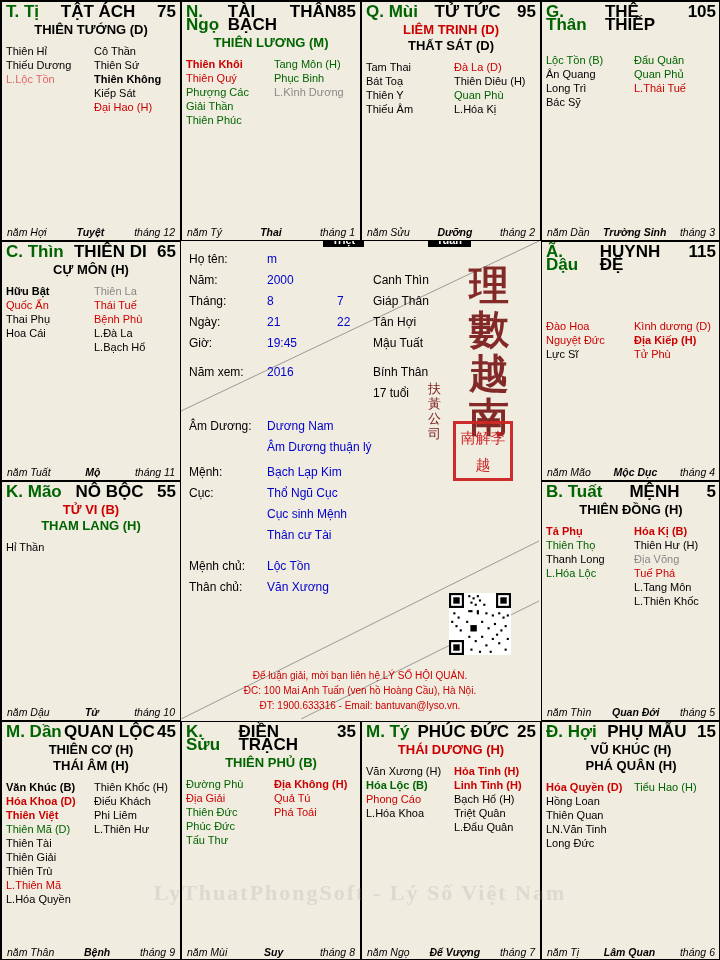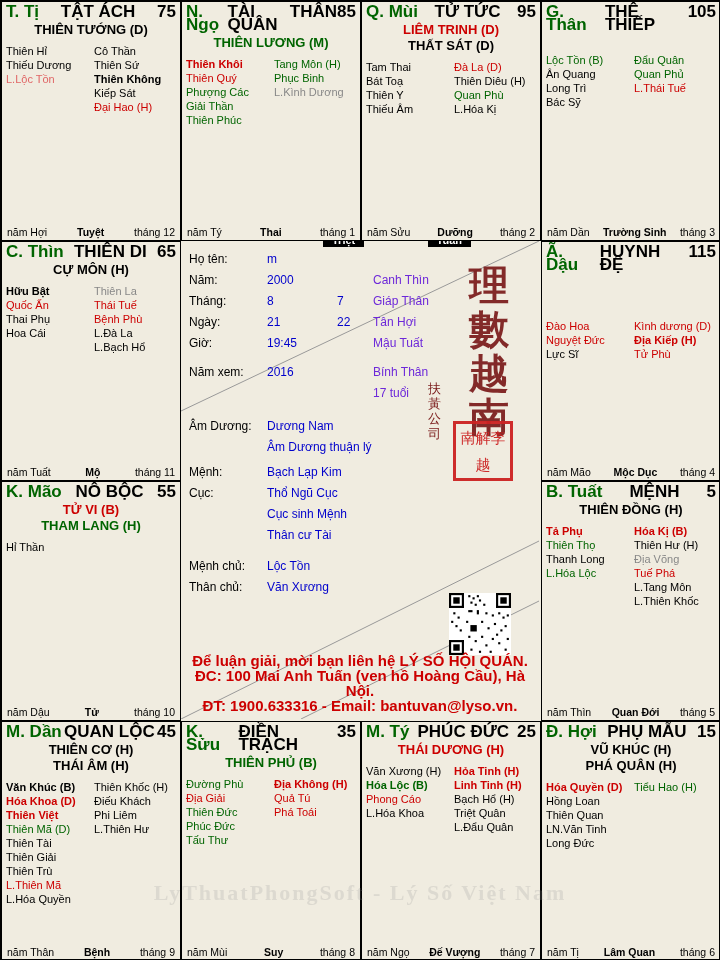--- a/index.html
+++ b/index.html
@@ -48,40 +48,40 @@
   .star{line-height:14px;white-space:nowrap;font-size:11px;}
   .s-red{color:#cc0000;}
   .s-green{color:#006400;}
   .s-black{color:#000;}
   .s-gray{color:#888;}
   .s-pink{color:#e06666;}
   .s-b{font-weight:bold;}
   .footer{
     position:absolute;left:0;bottom:2px;width:100%;
     display:flex;justify-content:space-between;align-items:center;
-    box-sizing:border-box;padding:0 5px;font-size:10.5px;
+    box-sizing:border-box;padding:0 5px;font-size:10.5px;font-style:italic;
   }
   .footer .f-left{color:#000;}
   .footer .f-mid{font-weight:bold;color:#000;}
   .footer .f-right{color:#000;}
 
   
   #center{
     position:absolute;left:181px;top:241px;width:358px;height:478px;
     box-sizing:border-box;
     background:#f0ece0;
     overflow:hidden;
   }
   .info-row{
     display:flex;align-items:baseline;font-size:12px;line-height:21px;
   }
   .info-label{width:86px;color:#000;padding-left:8px;box-sizing:border-box;}
   .info-v1{color:#0000cc;width:70px;}
   .info-v2{color:#0000cc;width:36px;}
-  .info-v3{color:#6d28d9;}
+  .info-v3{color:#000000;}
   .info-wide{color:#0000cc;}
   .center-inner{padding-top:8px;position:relative;z-index:3;}
   .bigtext{
     position:absolute;right:30px;top:22px;
     font-family:"DejaVu Serif", serif;
     font-size:40px;font-weight:bold;color:#7a1a1a;
     line-height:44px;text-align:center;z-index:1;
     opacity:0.92;
   }
   .sidetext{
@@ -94,21 +94,21 @@
     border:3px solid #cc2222;box-sizing:border-box;z-index:2;
     color:#cc2222;font-family:"DejaVu Serif", serif;font-size:15px;
     display:flex;flex-wrap:wrap;align-items:center;justify-content:center;
     line-height:16px;opacity:.95;
   }
   .qr{
     position:absolute;right:28px;bottom:64px;width:62px;height:62px;z-index:2;
   }
   .contact{
     position:absolute;left:0;bottom:6px;width:100%;text-align:center;
-    color:#cc0000;font-size:15px;line-height:15px;font-weight:bold;z-index:3;
+    color:#cc0000;font-size:10px;line-height:15px;font-weight:normal;z-index:3;
   }
   .triet{
     position:absolute;left:142px;top:-8px;background:#000;color:#fff;
     font-size:11px;font-weight:bold;padding:1px 9px;z-index:5;
   }
   .tuan{
     position:absolute;right:68px;top:-8px;background:#000;color:#fff;
     font-size:11px;font-weight:bold;padding:1px 9px;z-index:5;
   }
   .diag{position:absolute;left:0;top:0;width:358px;height:478px;z-index:0;}
@@ -150,21 +150,21 @@
     <div class="footer">
       <span class="f-left">năm Hợi</span>
       <span class="f-mid">Tuyệt</span>
       <span class="f-right">tháng 12</span>
     </div>
   </div>
 
   <div class="cell">
     <div class="cung-head">
       <span class="chi">N. Ngọ</span>
-      <span class="cungname">TÀI QUÂN</span>
+      <span class="cungname">TÀI BẠCH</span>
       <span class="num">THÂN</span>
       <span class="num">85</span>
     </div>
     <div class="main-star">
       <div class="m-green">THIÊN LƯƠNG (M)</div>
     </div>
     <div class="cols">
       <div class="col">
         <div class="star s-red s-b">Thiên Khôi</div>
         <div class="star s-red">Thiên Quý</div>

